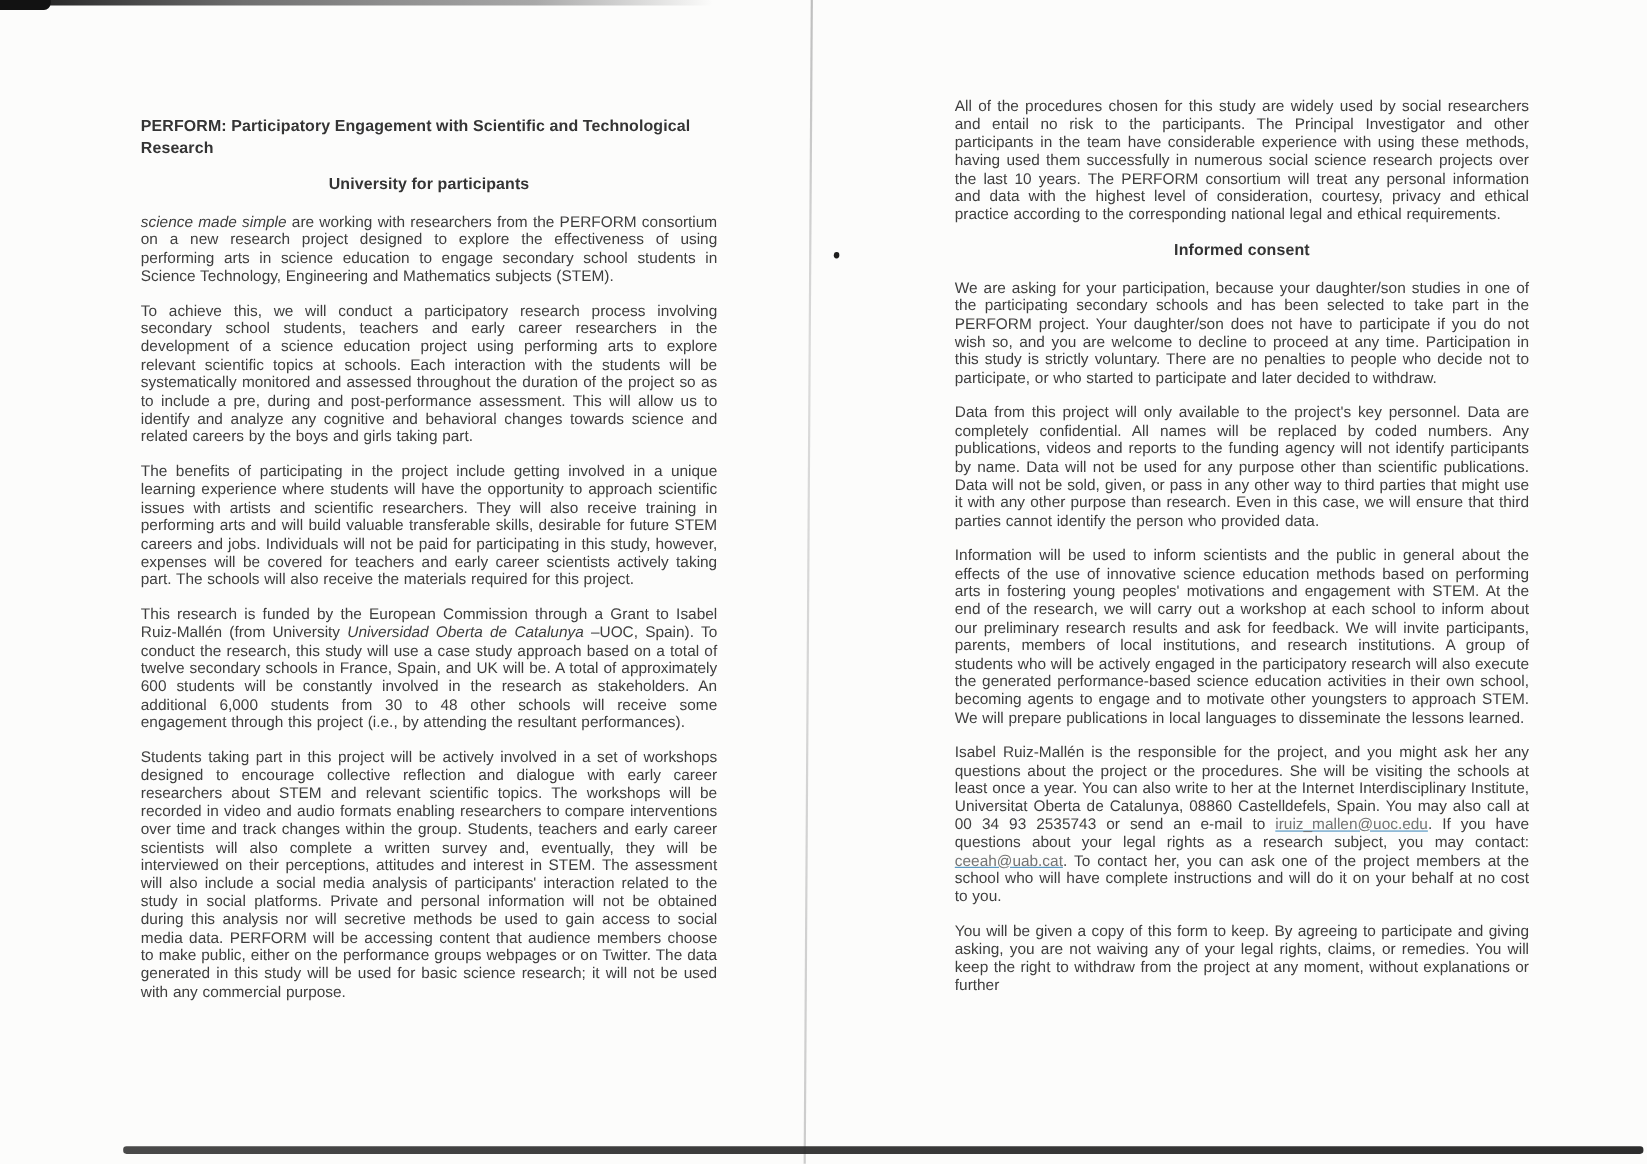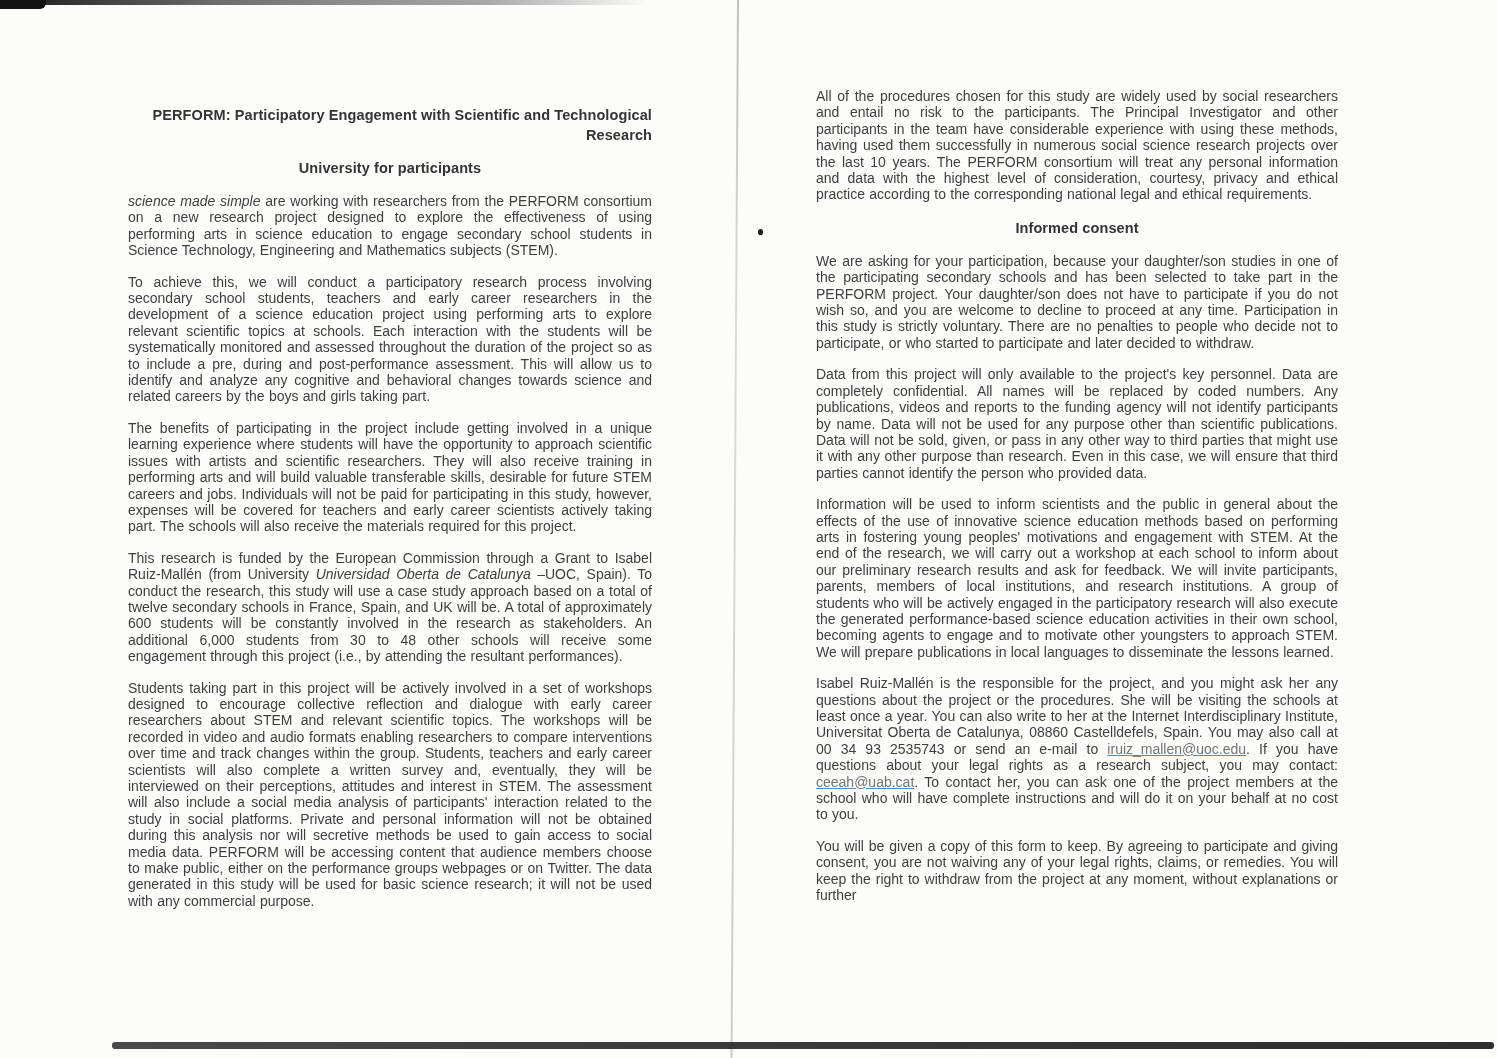--- a/index.html
+++ b/index.html
@@ -4,23 +4,23 @@
 <style>
   html,body{margin:0;padding:0}
   body{
     width:1497px;height:1058px;position:relative;overflow:hidden;
     background:#fcfcfb;
     font-family:"Liberation Sans",sans-serif;
     color:#3e3e3e;
   }
   .page-col{position:absolute}
   #left-col{left:128px;top:106px;width:524px}
-  #right-col{left:816px;top:88px;width:522px}
+  #right-col{left:868px;top:88px;width:522px}
   .doc-title{
-    font-weight:bold;text-align:right;font-size:14.5px;line-height:19.5px;
+    font-weight:bold;text-align:left;font-size:14.5px;line-height:19.5px;
     color:#343434;margin-bottom:14px;letter-spacing:.1px;
   }
   .section-heading{
     font-weight:bold;text-align:center;font-size:14.5px;line-height:19px;
     color:#343434;margin-bottom:15px;letter-spacing:.1px;
   }
   .section-heading.mid{margin-top:16px}
   .para{
     margin:0 0 15px 0;text-align:justify;font-size:14px;line-height:16.4px;
     color:#3e3e3e;word-spacing:.4px;
@@ -78,15 +78,15 @@
 <div class="page-col" id="right-col">
   <div id="right-paras-top">
       <p class="para"><span>All of the procedures chosen for this study are widely used by social researchers and entail no risk to the participants. The Principal Investigator and other participants in the team have considerable experience with using these methods, having used them successfully in numerous social science research projects over the last 10 years. The PERFORM consortium will treat any personal information and data with the highest level of consideration, courtesy, privacy and ethical practice according to the corresponding national legal and ethical requirements.</span></p>
     </div>
   <div class="section-heading mid">Informed consent</div>
   <div id="right-paras">
       <p class="para"><span>We are asking for your participation, because your daughter/son studies in one of the participating secondary schools and has been selected to take part in the PERFORM project. Your daughter/son does not have to participate if you do not wish so, and you are welcome to decline to proceed at any time.  Participation in this study is strictly voluntary.  There are no penalties to people who decide not to participate, or who started to participate and later decided to withdraw.</span></p>
       <p class="para"><span>Data from this project will only available to the project's key personnel. Data are completely confidential. All names will be replaced by coded numbers. Any publications, videos and reports to the funding agency will not identify participants by name. Data will not be used for any purpose other than scientific publications. Data will not be sold, given, or pass in any other way to third parties that might use it with any other purpose than research.  Even in this case, we will ensure that third parties cannot identify the person who provided data.</span></p>
       <p class="para"><span>Information will be used to inform scientists and the public in general about the effects of the use of innovative science education methods based on performing arts in fostering young peoples' motivations and engagement with STEM. At the end of the research, we will carry out a workshop at each school to inform about our preliminary research results and ask for feedback. We will invite participants, parents, members of local institutions, and research institutions.  A group of students who will be actively engaged in the participatory research will also execute the generated performance-based science education activities in their own school, becoming agents to engage and to motivate other youngsters to approach STEM. We will prepare publications in local languages to disseminate the lessons learned.</span></p>
       <p class="para"><span>Isabel Ruiz-Mallén is the responsible for the project, and you might ask her any questions about the project or the procedures. She will be visiting the schools at least once a year.  You can also write to her at the Internet Interdisciplinary Institute, Universitat Oberta de Catalunya, 08860 Castelldefels, Spain. You may also call at 00 34 93 2535743 or send an e-mail to </span><a class="email-link" href="#">iruiz_mallen@uoc.edu</a><span>.  If you have questions about your legal rights as a research subject, you may contact: </span><a class="email-link" href="#">ceeah@uab.cat</a><span>. To contact her, you can ask one of the project members at the school who will have complete instructions and will do it on your behalf at no cost to you.</span></p>
-      <p class="para"><span>You will be given a copy of this form to keep. By agreeing to participate and giving consent, you are not waiving any of your legal rights, claims, or remedies. You will keep the right to withdraw from the project at any moment, without explanations or further</span></p>
+      <p class="para"><span>You will be given a copy of this form to keep. By agreeing to participate and giving asking, you are not waiving any of your legal rights, claims, or remedies. You will keep the right to withdraw from the project at any moment, without explanations or further</span></p>
     </div>
 </div>
 
 </body></html>

